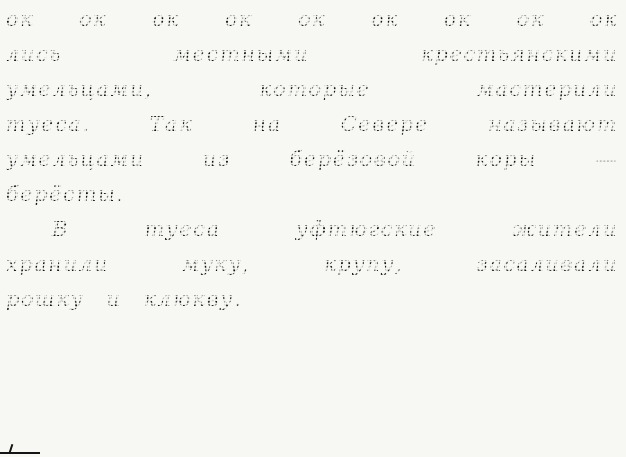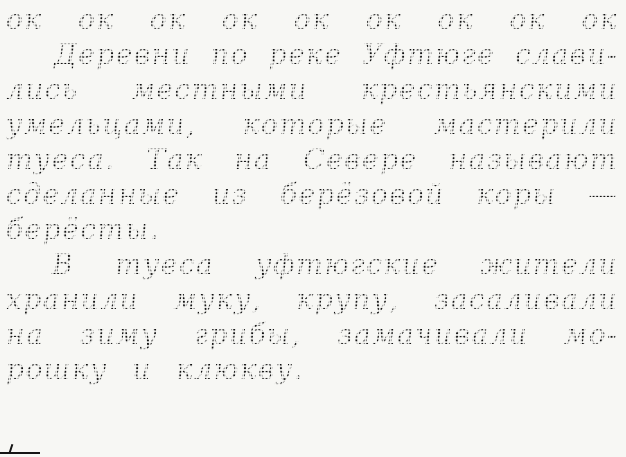--- a/index.html
+++ b/index.html
@@ -12,21 +12,21 @@
     width: 626px;
     height: 457px;
     background: #f7f7f4;
     overflow: hidden;
     box-sizing: border-box;
     padding: 2px 8px 0 6px;
     font-family: "DejaVu Serif", serif;
   }
   .line {
     font-style: italic;
-    font-size: 28px;
+    font-size: 21px;
     line-height: 35px;
     height: 35px;
     letter-spacing: 1.5px;
     color: #161616;
     text-align: justify;
     text-align-last: justify;
     white-space: nowrap;
     overflow: visible;
   }
   
@@ -65,26 +65,24 @@
     transform: rotate(18deg);
   }
 </style>
 </head>
 <body>
 
 <div class="sheet">
 
   <div class="line trace">ок ок ок ок ок ок ок ок ок</div>
 
-  <div class="line trace indent-lg">Деревни по реке Уфтюге слави-</div>
   <div class="line trace">лись местными крестьянскими</div>
   <div class="line trace">умельцами, которые мастерили</div>
   <div class="line trace">туеса. Так на Севере называют</div>
-  <div class="line trace">сделанные из берёзовой коры —</div>
+  <div class="line trace">умельцами из берёзовой коры —</div>
   <div class="line trace short">берёсты.</div>
 
   <div class="line trace indent-md">В туеса уфтюгские жители</div>
   <div class="line trace">хранили муку, крупу, засаливали</div>
-  <div class="line trace">на зиму грибы, замачивали мо-</div>
   <div class="line trace short">рошку и клюкву.</div>
 
   <div class="corner-mark"></div>
 </div>
 
 </body></html>

